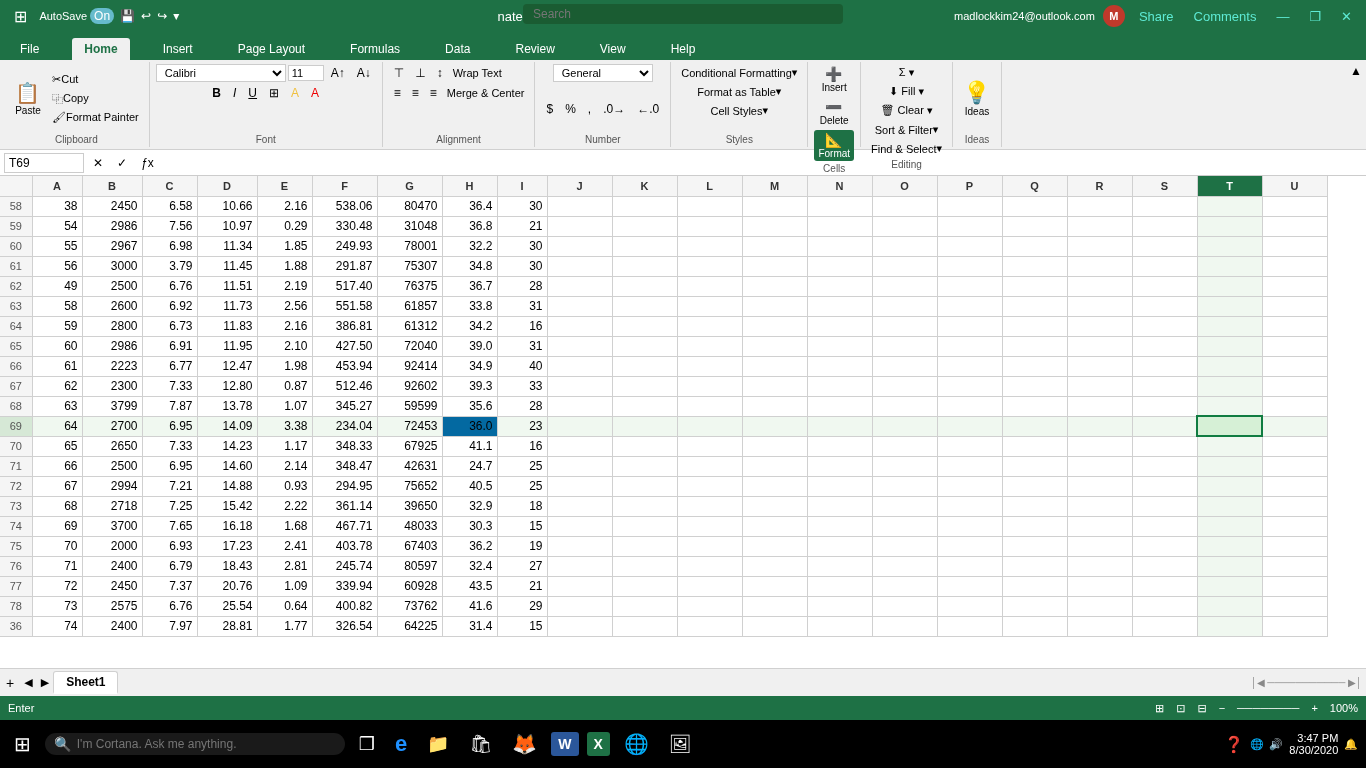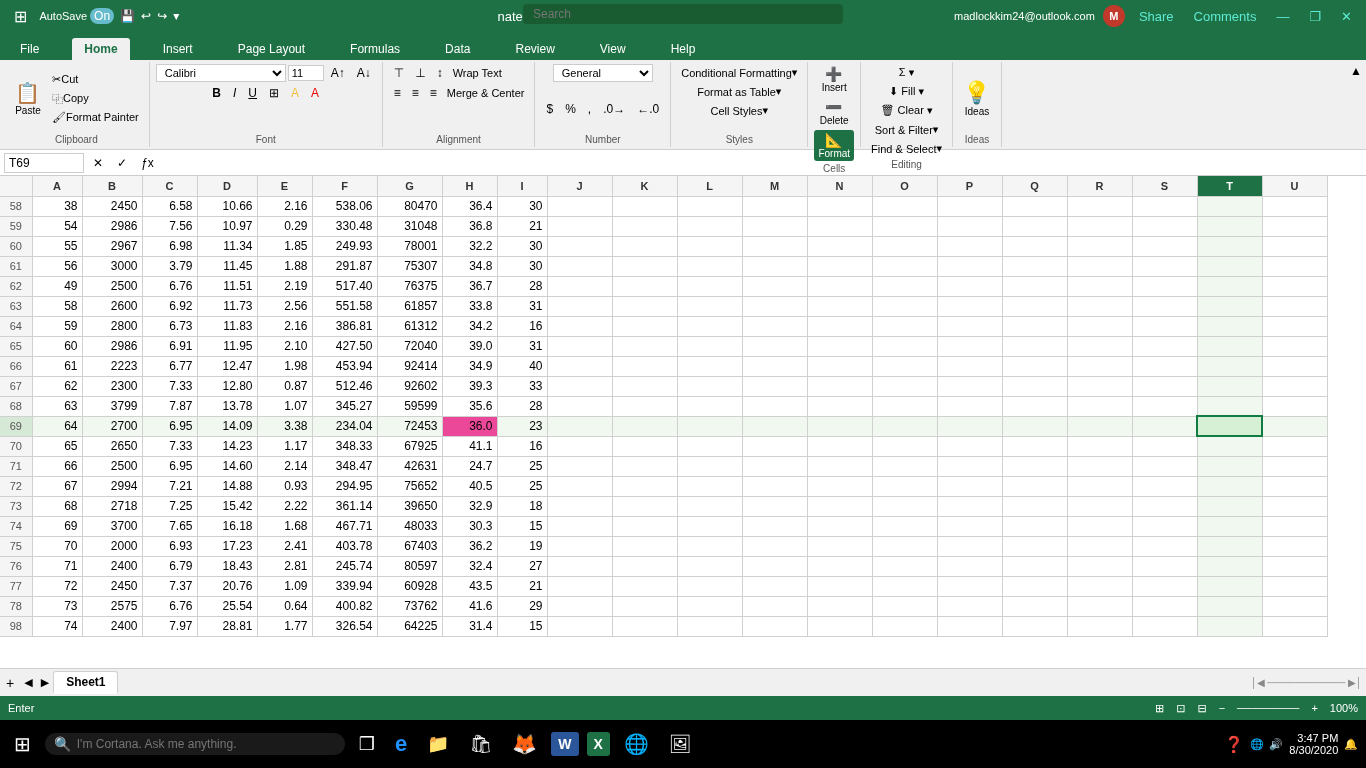--- a/index.html
+++ b/index.html
@@ -786,21 +786,21 @@
             </tr>
             <tr>
               <td class="row-num-cell" style="background: rgb(214, 232, 214);">69</td>
               <td class="data-cell" style="background: rgb(240, 248, 240);">64</td>
               <td class="data-cell" style="background: rgb(240, 248, 240);">2700</td>
               <td class="data-cell" style="background: rgb(240, 248, 240);">6.95</td>
               <td class="data-cell" style="background: rgb(240, 248, 240);">14.09</td>
               <td class="data-cell" style="background: rgb(240, 248, 240);">3.38</td>
               <td class="data-cell" style="background: rgb(240, 248, 240);">234.04</td>
               <td class="data-cell" style="background: rgb(240, 248, 240);">72453</td>
-              <td class="data-cell" style="background: #ec4899;">36.0</td>
+              <td class="data-cell" style="background: #0369a1;">36.0</td>
               <td class="data-cell" style="background: rgb(240, 248, 240);">23</td>
               <td class="data-cell" style="background: rgb(240, 248, 240);"></td>
               <td class="data-cell" style="background: rgb(240, 248, 240);"></td>
               <td class="data-cell" style="background: rgb(240, 248, 240);"></td>
               <td class="data-cell" style="background: rgb(240, 248, 240);"></td>
               <td class="data-cell" style="background: rgb(240, 248, 240);"></td>
               <td class="data-cell" style="background: rgb(240, 248, 240);"></td>
               <td class="data-cell" style="background: rgb(240, 248, 240);"></td>
               <td class="data-cell" style="background: rgb(240, 248, 240);"></td>
               <td class="data-cell" style="background: rgb(240, 248, 240);"></td>
@@ -1018,21 +1018,21 @@
               <td class="data-cell"></td>
               <td class="data-cell"></td>
               <td class="data-cell"></td>
               <td class="data-cell"></td>
               <td class="data-cell"></td>
               <td class="data-cell"></td>
               <td class="data-cell" style="background: rgb(240, 248, 240);"></td>
               <td class="data-cell"></td>
             </tr>
             <tr>
-              <td class="row-num-cell">98</td>
+              <td class="row-num-cell">36</td>
               <td class="data-cell">74</td>
               <td class="data-cell">2400</td>
               <td class="data-cell">7.97</td>
               <td class="data-cell">28.81</td>
               <td class="data-cell">1.77</td>
               <td class="data-cell">326.54</td>
               <td class="data-cell">64225</td>
               <td class="data-cell">31.4</td>
               <td class="data-cell">15</td>
               <td class="data-cell"></td>

